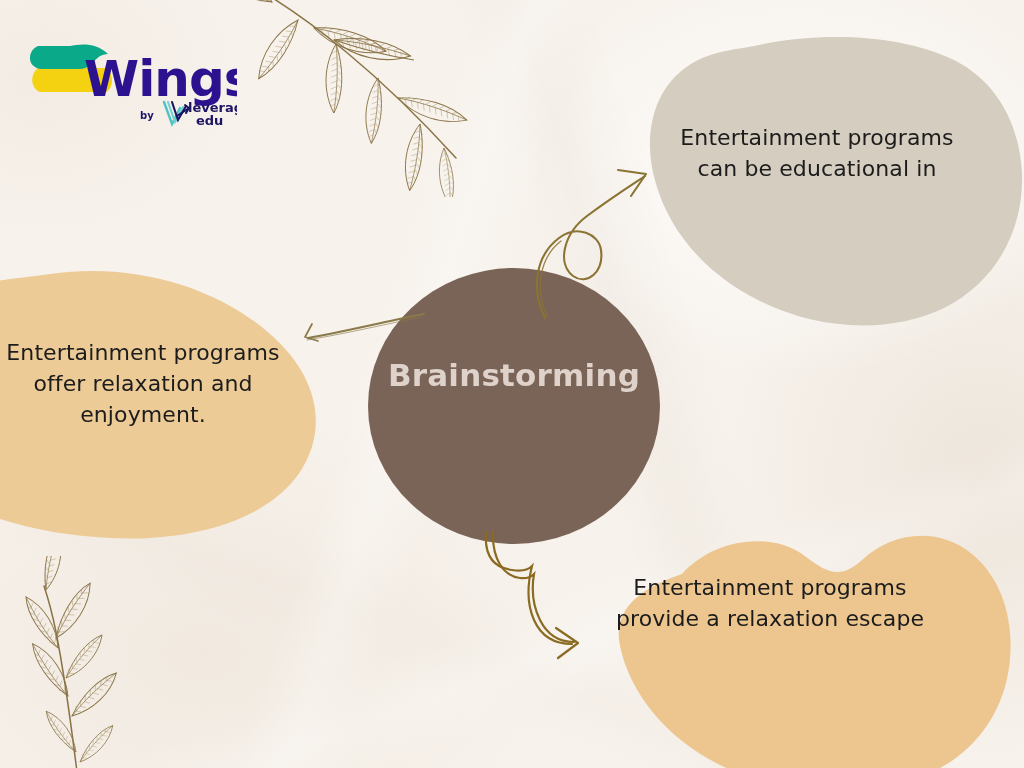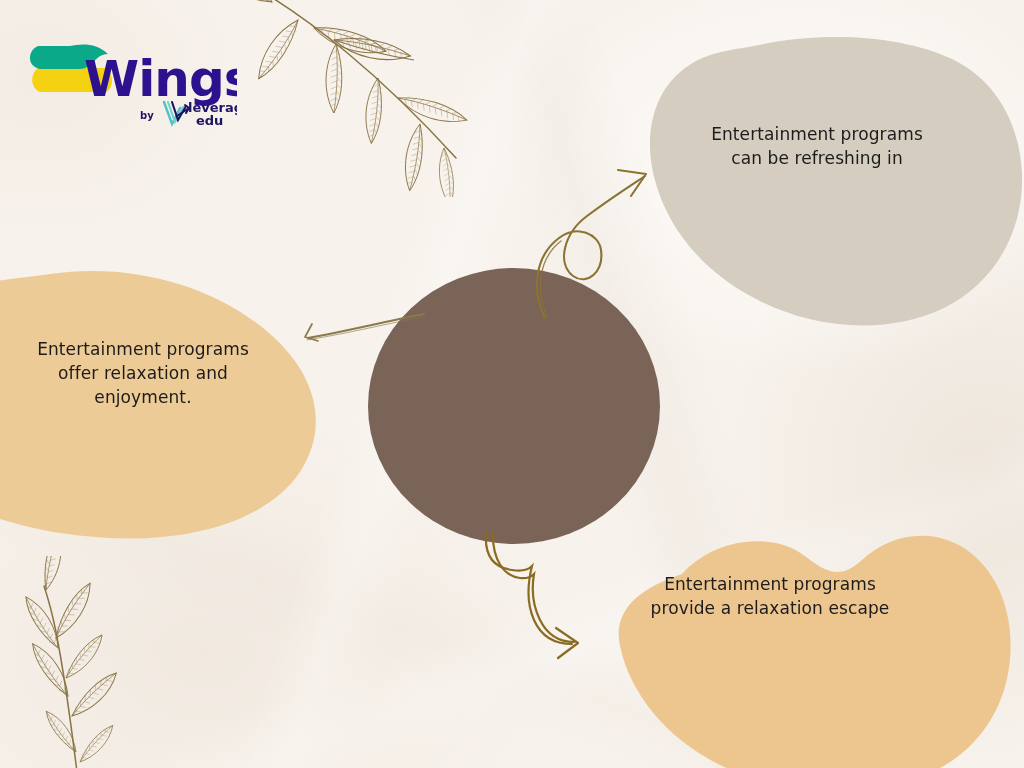--- a/index.html
+++ b/index.html
@@ -32,21 +32,21 @@
       linear-gradient(20deg,  rgba(221,210,196,0) 20%, rgba(221,210,196,.22) 25%, rgba(221,210,196,0) 31%);
   }
   
   #logo{ position:absolute; left:22px; top:24px; width:215px; height:110px; }
   #logo svg{ display:block; }
   
   .blob{ position:absolute; }
   .blob svg{ display:block; overflow:visible; }
   .blob-text{
     position:absolute; text-align:center; color:#1c1c1c;
-    font-size:17px; line-height:1.42; letter-spacing:.1px;
+    font-size:22px; line-height:1.42; letter-spacing:.1px;
   }
   #center-text{
     position:absolute; left:372px; top:350px; width:284px;
     text-align:center; color:#ded2ca;
     font-weight:bold; font-size:31px; line-height:1.62;
     letter-spacing:.2px;
   }
   .deco{ position:absolute; pointer-events:none; }
   .conn{ position:absolute; }
   .conn svg{ display:block; overflow:visible; }
@@ -170,21 +170,21 @@
                C 362 48 384 92 386 140
                C 388 196 360 248 308 274
                C 250 302 176 294 122 266
                C 70 240 34 198 20 150
                C 6 104 16 56 52 32
                C 72 18 96 16 118 12 Z" fill="#d5cdbf"></path>
     </svg>
   </div>
   <div class="blob-text" style="left:652px; top:122px; width:330px;">
     <div>Entertainment programs</div>
-    <div>can be refreshing in</div>
+    <div>can be educational in</div>
   </div>
 
   <div class="blob" style="left:-120px; top:268px; width:450px; height:272px;">
     <svg width="450" height="272" viewBox="0 0 450 272">
       <path d="M170 6
                C 252 -6 336 18 390 66
                C 436 106 450 158 420 204
                C 388 252 312 274 230 270
                C 142 266 58 238 20 188
                C -16 140 -6 76 48 38
@@ -214,20 +214,21 @@
     <div>Entertainment programs</div>
     <div>provide a relaxation escape</div>
   </div>
 
   <div class="blob" style="left:366px; top:266px; width:296px; height:280px;">
     <svg width="296" height="280" viewBox="0 0 296 280">
       <ellipse cx="148" cy="140" rx="146" ry="138" fill="#7a6357"></ellipse>
     </svg>
   </div>
   <div id="center-text">
+    <div>Brainstorming</div>
   </div>
 
   <div class="conn" style="left:515px; top:140px; width:170px; height:185px;">
     <svg width="170" height="185" viewBox="0 0 170 185">
       <g fill="none" stroke="#8a7333" stroke-width="2.1" stroke-linecap="round">
         <path d="M30 178
                  C 16 150 20 116 44 98
                  C 62 84 84 94 86 110
                  C 89 132 72 146 58 136
                  C 42 124 48 94 72 76

